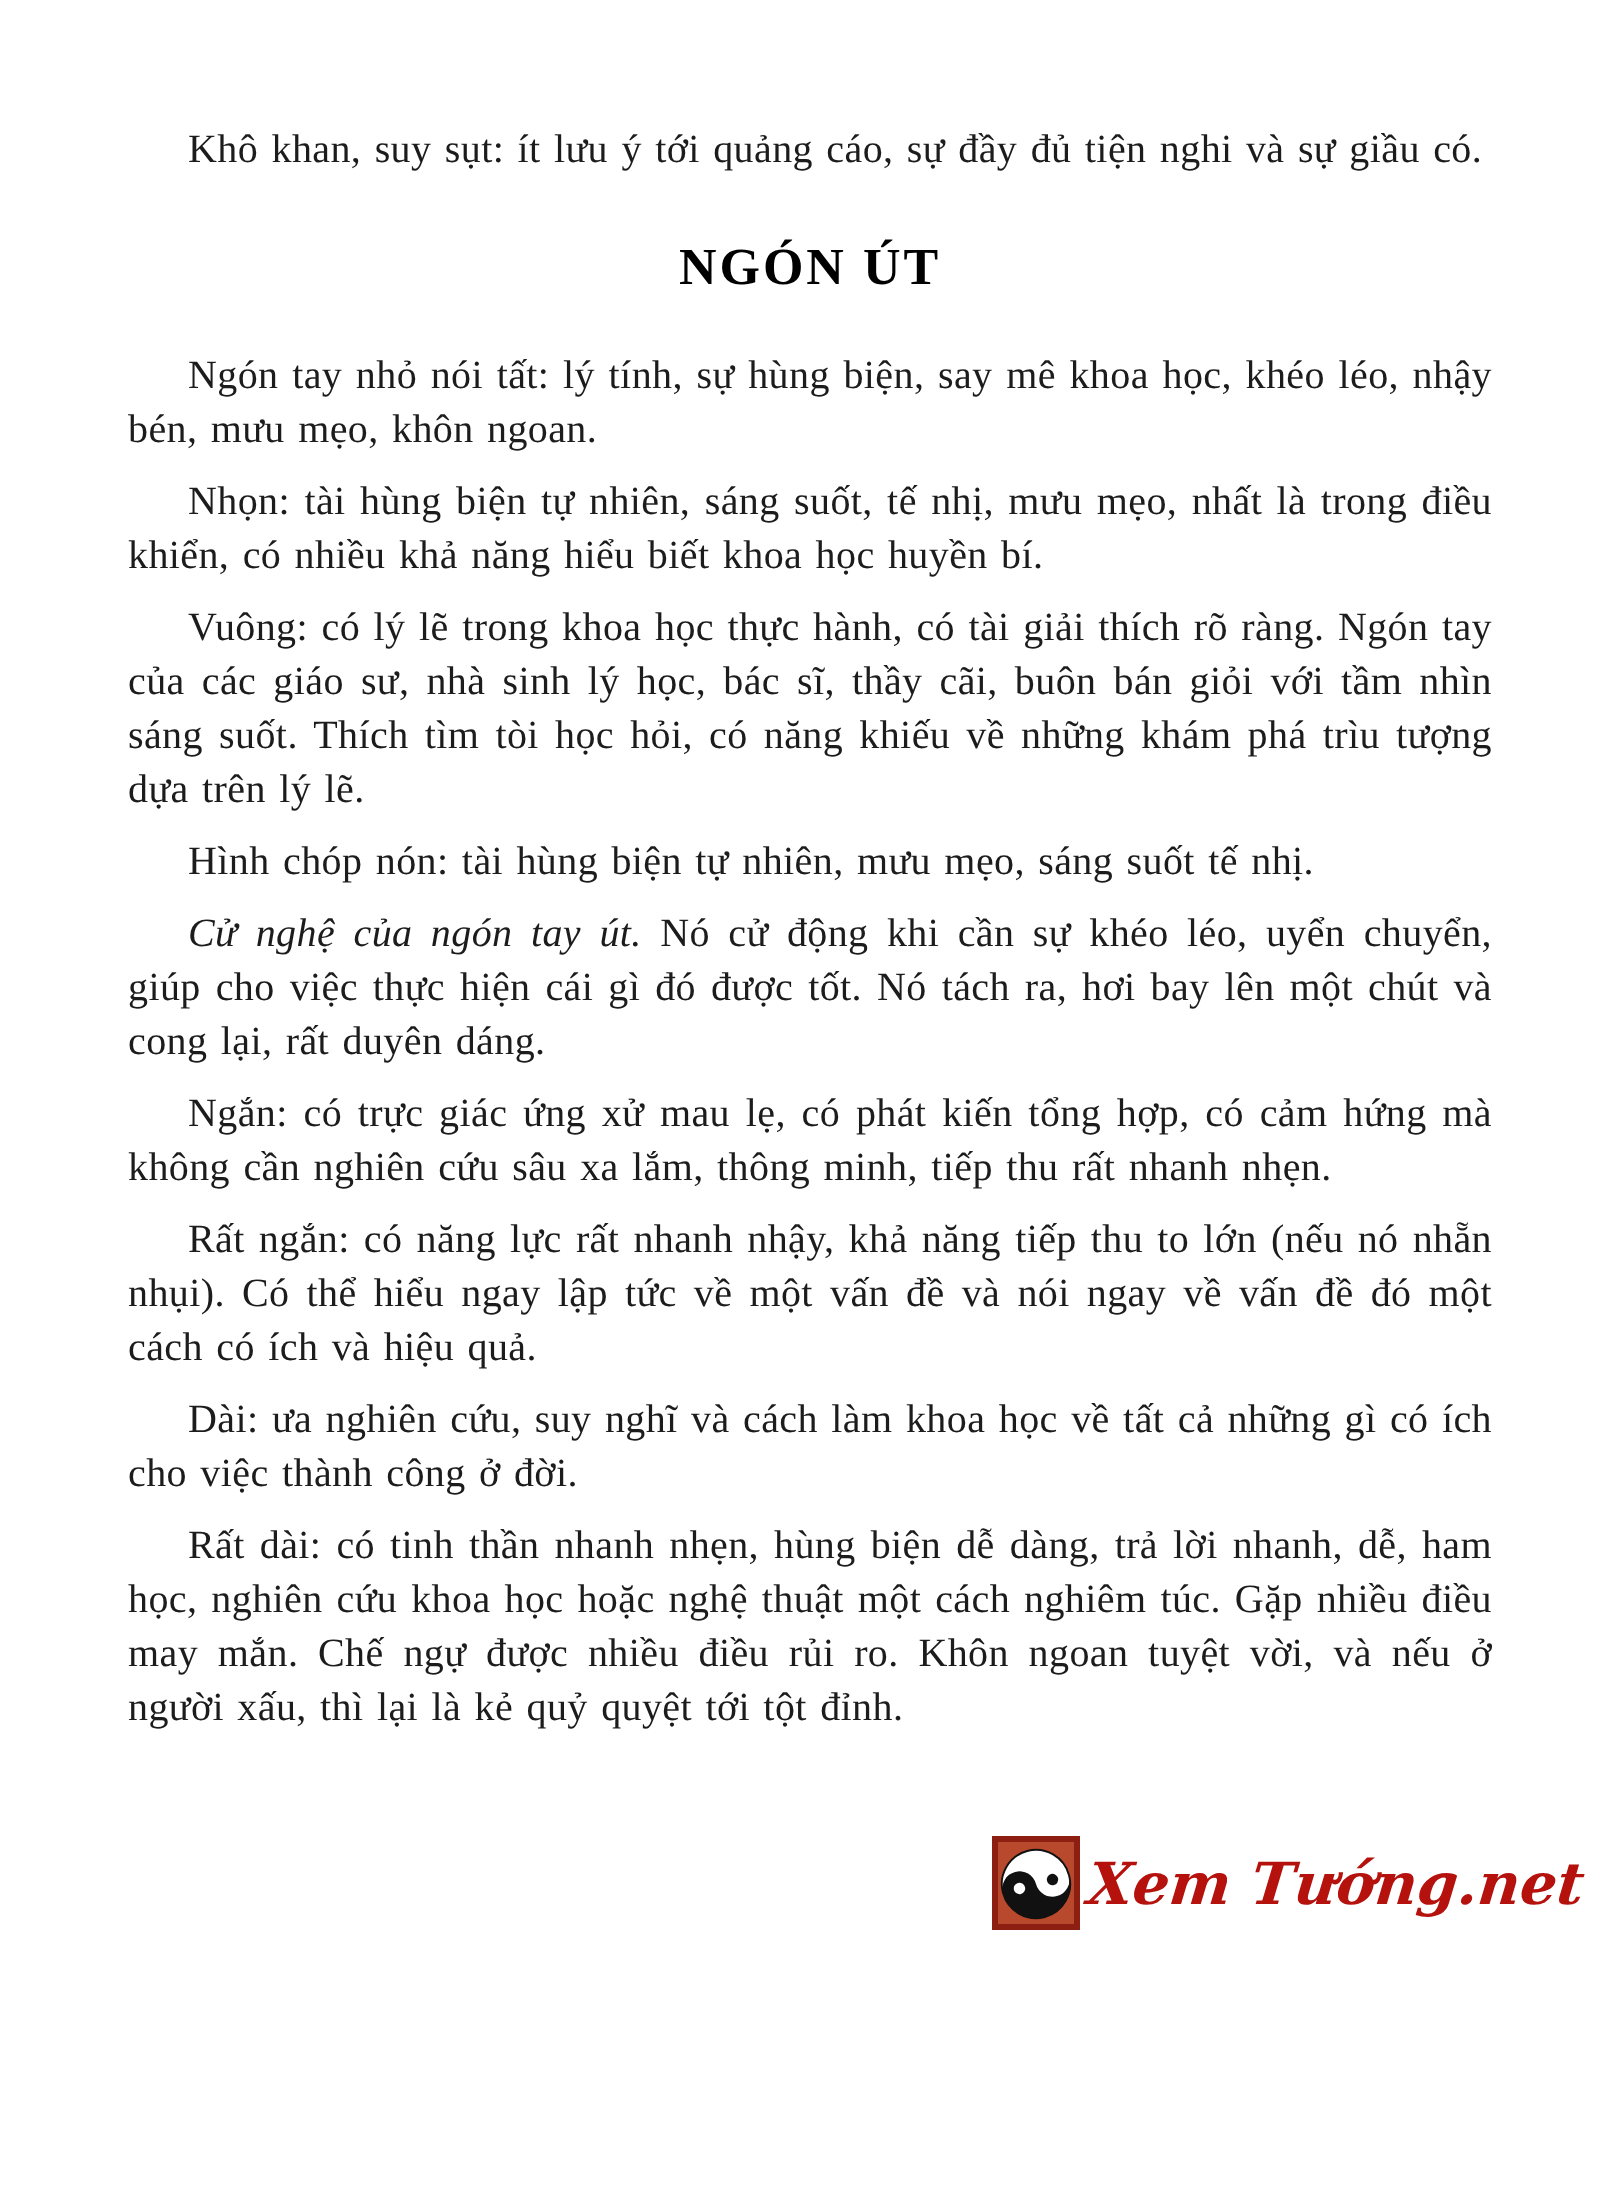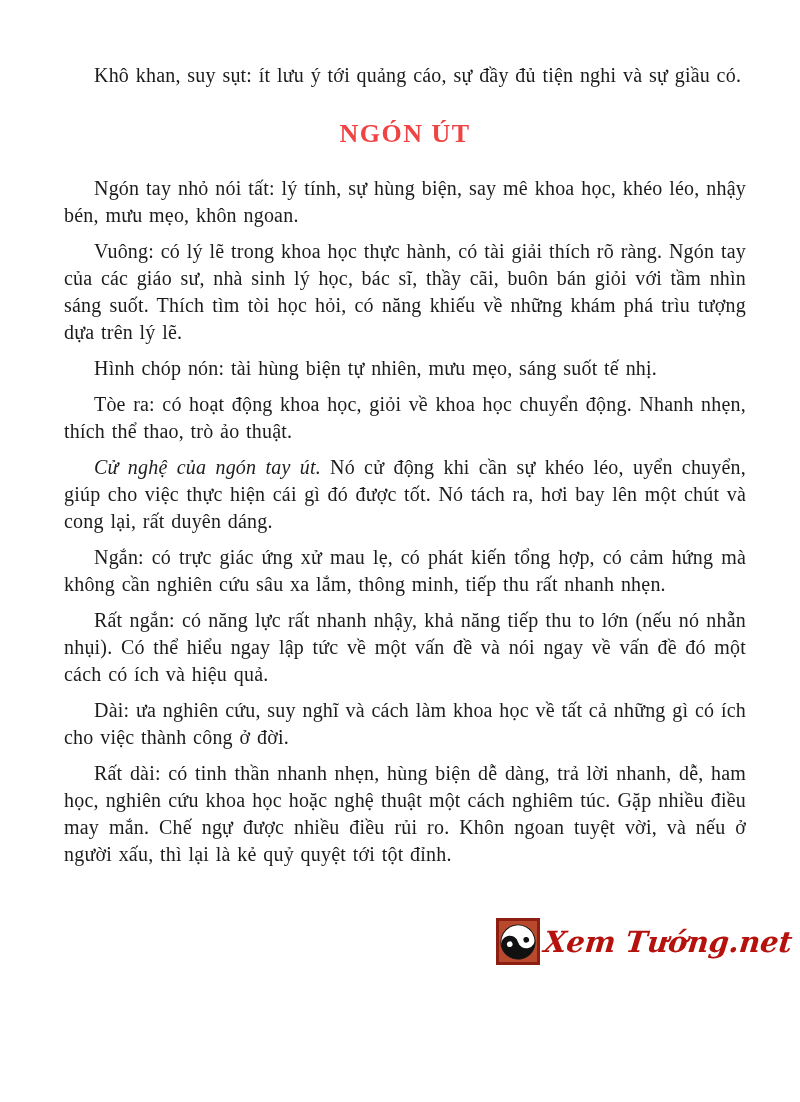--- a/index.html
+++ b/index.html
@@ -27,21 +27,21 @@
     letter-spacing: 0.2px;
   }
   .lead-italic { font-style: italic; }
   h1.heading {
     text-align: center;
     font-size: 26px;
     font-weight: bold;
     letter-spacing: 1.5px;
     margin-top: 30px;
     margin-bottom: 26px;
-    color: #ef4444;
+    color: #000000;
   }
   .watermark {
     position: absolute;
     right: 8px;
     bottom: 6px;
     display: flex;
     align-items: center;
     gap: 4px;
   }
   .yy-box {
@@ -68,23 +68,23 @@
 <body>
 
 <div class="page">
   <div class="body-text">
 
     <p><span>Khô khan, suy sụt: ít lưu ý tới quảng cáo, sự đầy đủ tiện nghi và sự giầu có.</span></p>
 
     <h1 class="heading">NGÓN ÚT</h1>
 
     <p><span class="lead-italic"></span><span>Ngón tay nhỏ nói tất: lý tính, sự hùng biện, say mê khoa học, khéo léo, nhậy bén, mưu mẹo, khôn ngoan.</span></p>
+    <p><span class="lead-italic"></span><span>Nhọn: tài hùng biện tự nhiên, sáng suốt, tế nhị, mưu mẹo, nhất là trong điều khiển, có nhiều khả năng hiểu biết khoa học huyền bí.</span></p>
     <p><span class="lead-italic"></span><span>Vuông: có lý lẽ trong khoa học thực hành, có tài giải thích rõ ràng. Ngón tay của các giáo sư, nhà sinh lý học, bác sĩ, thầy cãi, buôn bán giỏi với tầm nhìn sáng suốt. Thích tìm tòi học hỏi, có năng khiếu về những khám phá trìu tượng dựa trên lý lẽ.</span></p>
     <p><span class="lead-italic"></span><span>Hình chóp nón: tài hùng biện tự nhiên, mưu mẹo, sáng suốt tế nhị.</span></p>
-    <p><span class="lead-italic"></span><span>Tòe ra: có hoạt động khoa học, giỏi về khoa học chuyển động. Nhanh nhẹn, thích thể thao, trò ảo thuật.</span></p>
     <p><span class="lead-italic">Cử nghệ của ngón tay út.</span><span> Nó cử động khi cần sự khéo léo, uyển chuyển, giúp cho việc thực hiện cái gì đó được tốt. Nó tách ra, hơi bay lên một chút và cong lại, rất duyên dáng.</span></p>
     <p><span class="lead-italic"></span><span>Ngắn: có trực giác ứng xử mau lẹ, có phát kiến tổng hợp, có cảm hứng mà không cần nghiên cứu sâu xa lắm, thông minh, tiếp thu rất nhanh nhẹn.</span></p>
     <p><span class="lead-italic"></span><span>Rất ngắn: có năng lực rất nhanh nhậy, khả năng tiếp thu to lớn (nếu nó nhẵn nhụi). Có thể hiểu ngay lập tức về một vấn đề và nói ngay về vấn đề đó một cách có ích và hiệu quả.</span></p>
     <p><span class="lead-italic"></span><span>Dài: ưa nghiên cứu, suy nghĩ và cách làm khoa học về tất cả những gì có ích cho việc thành công ở đời.</span></p>
     <p><span class="lead-italic"></span><span>Rất dài: có tinh thần nhanh nhẹn, hùng biện dễ dàng, trả lời nhanh, dễ, ham học, nghiên cứu khoa học hoặc nghệ thuật một cách nghiêm túc. Gặp nhiều điều may mắn. Chế ngự được nhiều điều rủi ro. Khôn ngoan tuyệt vời, và nếu ở người xấu, thì lại là kẻ quỷ quyệt tới tột đỉnh.</span></p>
 
   </div>
 
   <div class="watermark">
     <span class="yy-box">

